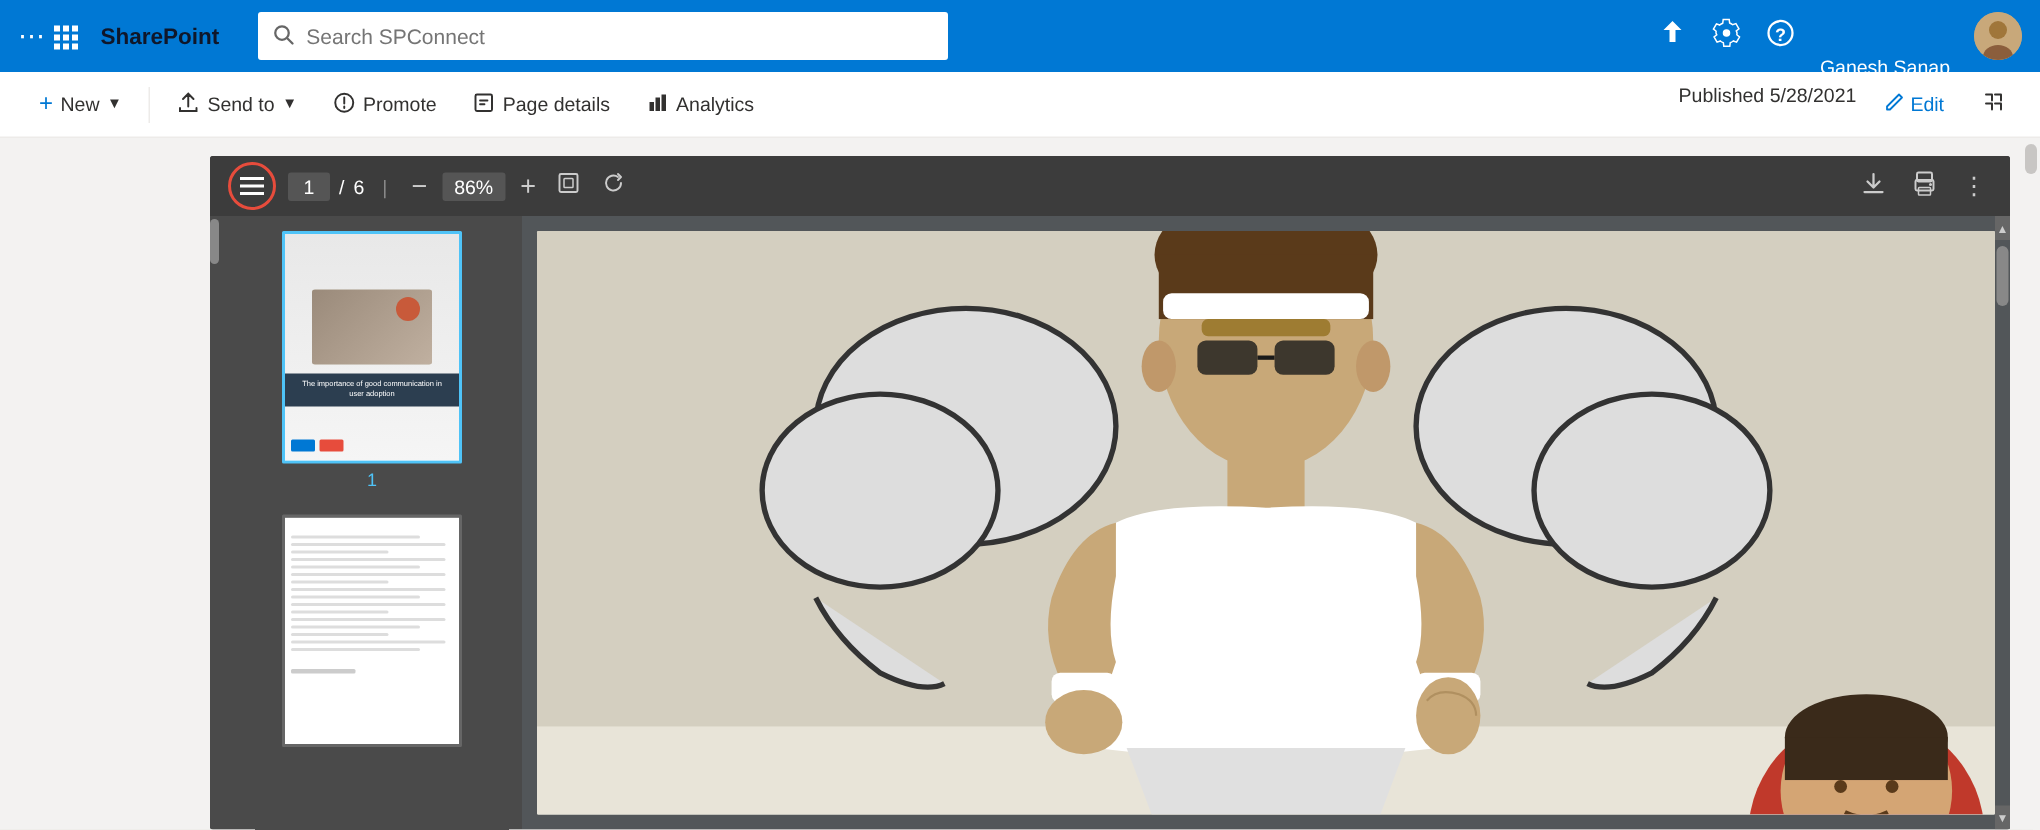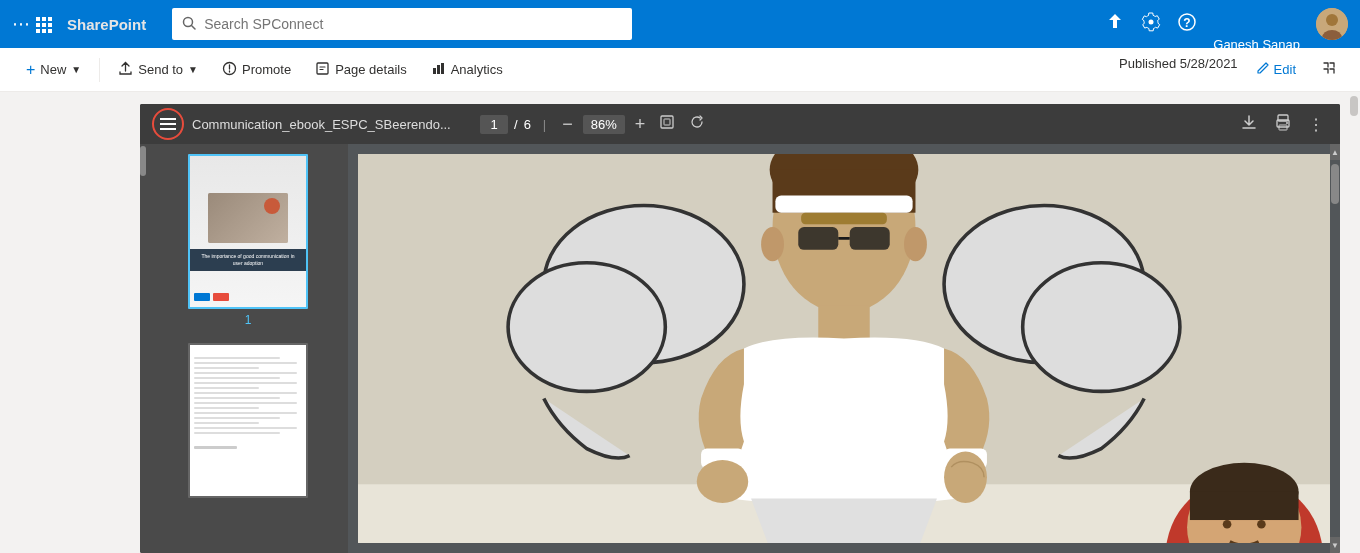--- a/index.html
+++ b/index.html
@@ -14,21 +14,21 @@
       padding: 0 12px;
       gap: 10px;
     }
     .nav-grid-icon {
       color: white;
       font-size: 18px;
       cursor: pointer;
       margin-right: 4px;
     }
     .nav-logo {
-      color: #e5e5e5;
+      color: #0f172a;
       font-weight: 700;
       font-size: 15px;
       margin-right: 16px;
     }
     .search-bar {
       flex: 1;
       max-width: 460px;
       background: white;
       border-radius: 2px;
       display: flex;
@@ -473,21 +473,20 @@
   <div class="pdf-viewer">
 
     <div class="pdf-toolbar">
       <div class="pdf-menu-btn">
         <svg width="16" height="12" viewBox="0 0 16 12" fill="white">
           <rect y="0" width="16" height="2"></rect>
             <rect y="5" width="16" height="2"></rect>
             <rect y="10" width="16" height="2"></rect>
         </svg>
       </div>
-      <span class="pdf-title">Communication_ebook_ESPC_SBeerendo...</span>
       <div class="pdf-page-info">
         <input class="pdf-page-input" type="text" value="1" style="">
         <span>/</span>
         <span>6</span>
         <span style="color:#888;margin:0 6px;">|</span>
         <span class="pdf-toolbar-icon" style="font-size:18px;">−</span>
         <div class="pdf-zoom">86%</div>
         <span class="pdf-toolbar-icon" style="font-size:18px;">+</span>
         <span class="pdf-toolbar-icon">
           <svg width="16" height="16" viewBox="0 0 16 16" fill="none">

